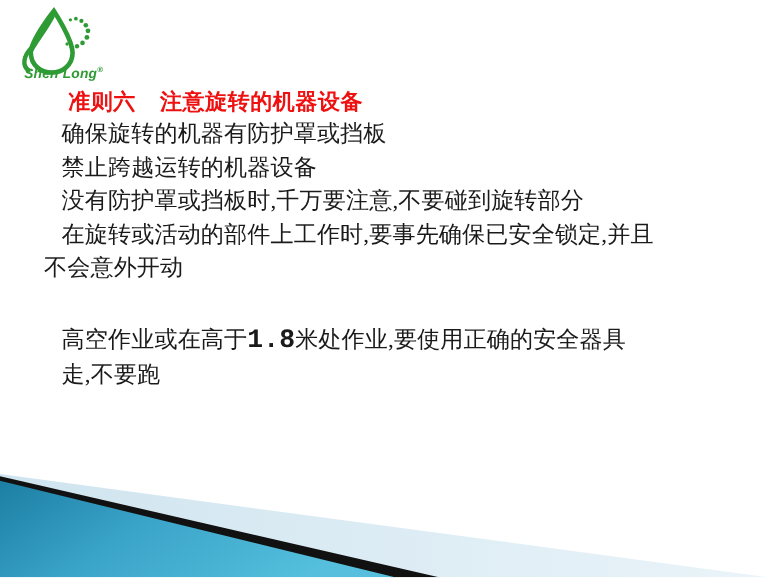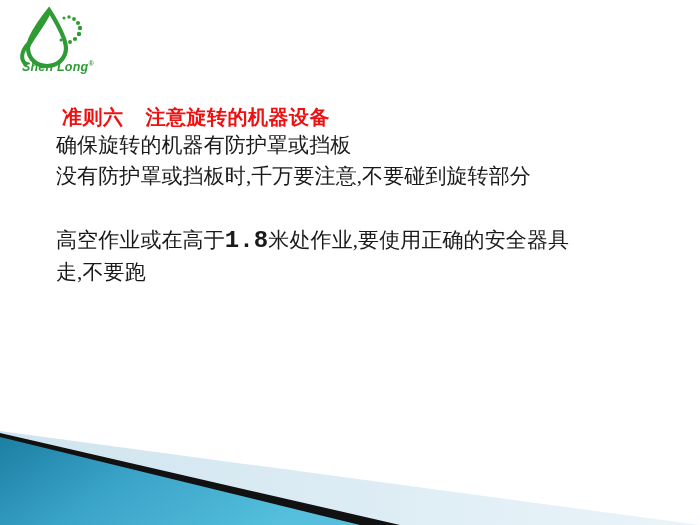--- a/index.html
+++ b/index.html
@@ -50,21 +50,20 @@
     font-size: 7px;
     vertical-align: super;
   }
 
   
   .content {
     position: absolute;
     left: 0;
     top: 80px;
     width: 626px;
-    margin-top: 24px;
   }
 
   .section { position: relative; }
 
   .heading {
     color: #ee1111;
     font-family: "Liberation Sans", sans-serif;
     font-weight: bold;
     font-size: 20px;
     line-height: 26px;
@@ -131,21 +130,23 @@
     </svg>
     <div class="logo-text"><span>Shen Long</span><sup>®</sup></div>
   </div>
 
   <div class="content">
 
     <div class="section">
       <div class="heading"><span>准则六</span><span class="gap"></span><span>注意旋转的机器设备</span></div>
 
       <div class="para">确保旋转的机器有防护罩或挡板</div>
+      <div class="para">禁止跨越运转的机器设备</div>
       <div class="para">没有防护罩或挡板时,千万要注意,不要碰到旋转部分</div>
+      <div class="para">在旋转或活动的部件上工作时,要事先确保已安全锁定,并且不会意外开动</div>
     </div>
 
     <div class="spacer"></div>
 
     <div class="section">
 
       <div class="para" id="line-emph">高空作业或在高于<b>1.8</b>米处作业,要使用正确的安全器具</div>
       <div class="para">走,不要跑</div>
     </div>
 

